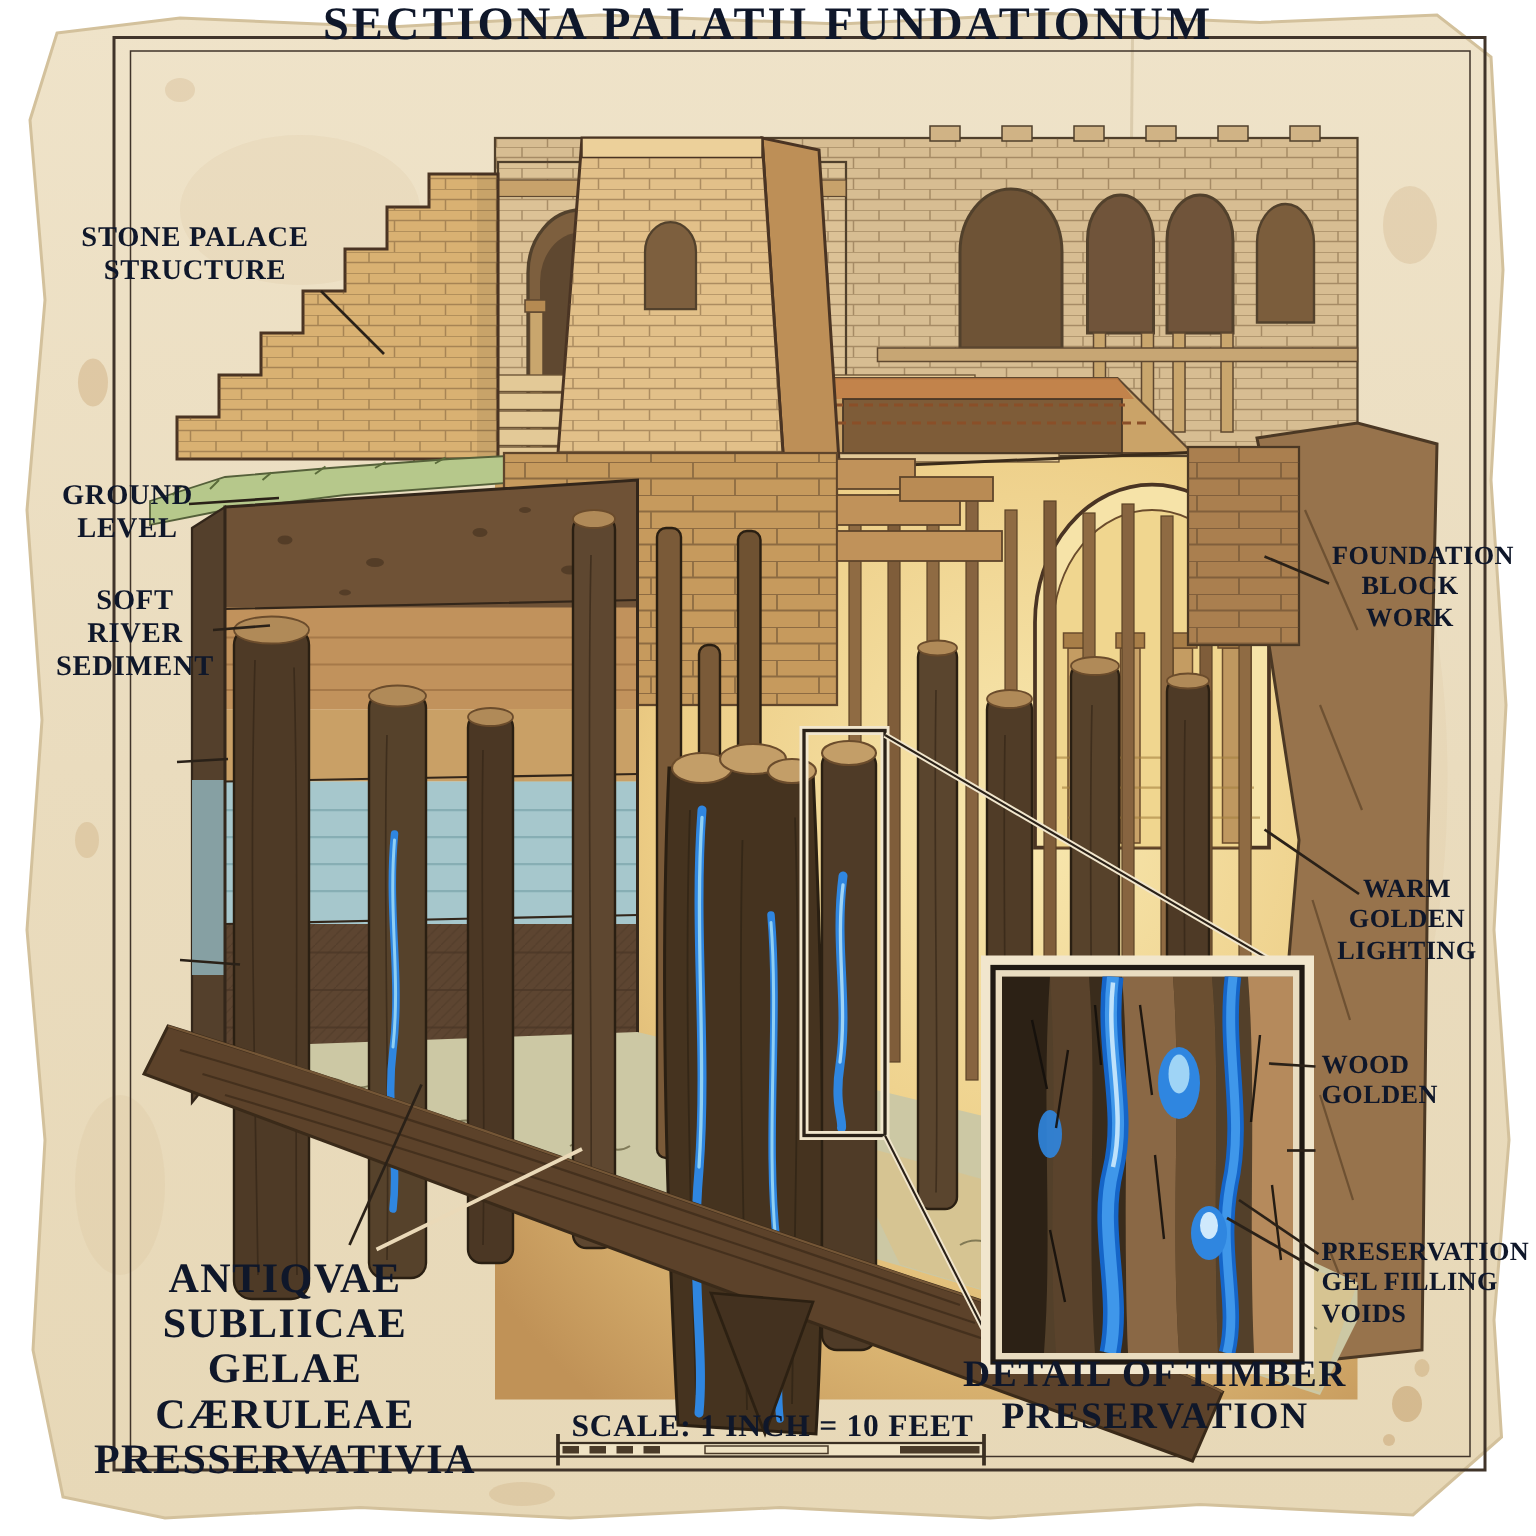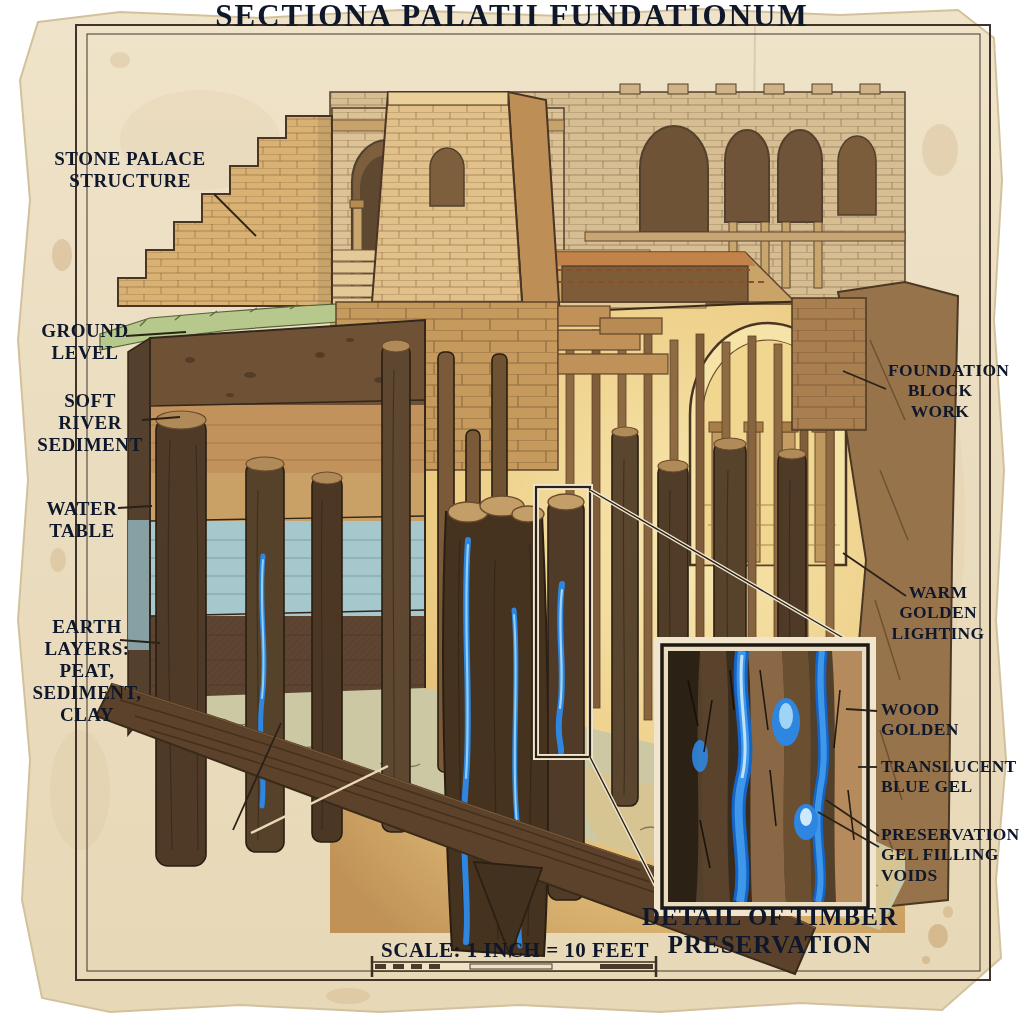--- a/index.html
+++ b/index.html
@@ -391,39 +391,34 @@
 
 <div class="lbl title c" style="left:0;top:40;width:1024px;">SECTIONA PALATII FUNDATIONUM</div>
 
 <div class="lbl side c" style="left:30px;top:320px;width:110px;">GROUND
 LEVEL</div>
 <div class="lbl side c" style="left:40px;top:148px;width:180px;">STONE PALACE
 STRUCTURE</div>
 <div class="lbl side c" style="left:30px;top:390px;width:120px;">SOFT
 RIVER
 SEDIMENT</div>
-<div class="lbl side c" style="left:28px;top:498px;width:108px;">WATER
-TABLE</div>
-<div class="lbl side c" style="left:22px;top:616px;width:130px;">EARTH
-LAYERS:
-PEAT,
-SEDIMENT,
-CLAY</div>
 
 <div class="lbl rside c" style="left:888px;top:360px;width:104px;">FOUNDATION
 BLOCK
 WORK</div>
 <div class="lbl rside c" style="left:885px;top:582px;width:106px;">WARM
 GOLDEN
 LIGHTING</div>
 <div class="lbl rside l" style="left:881px;top:699px;width:110px;">WOOD
 GOLDEN</div>
-<div class="lbl rside l" style="left:881px;top:756px;width:112px;">TRANSLUCENT
-BLUE GEL</div>
 <div class="lbl rside l" style="left:881px;top:824px;width:118px;">PRESERVATION
 GEL FILLING
 VOIDS</div>
 
+<div class="lbl latin c" style="left:55px;top:838px;width:270px;">ANTIQVAE
+SUBLIICAE
+GELAE CÆRULEAE
+PRESSERVATIVIA</div>
 <div class="lbl detail c" style="left:630px;top:903px;width:280px;">DETAIL OF TIMBER
 PRESERVATION</div>
 <div class="lbl scale c" style="left:360px;top:938px;width:310px;">SCALE: 1 INCH = 10 FEET</div>
 
 </div>
 
 </body></html>

